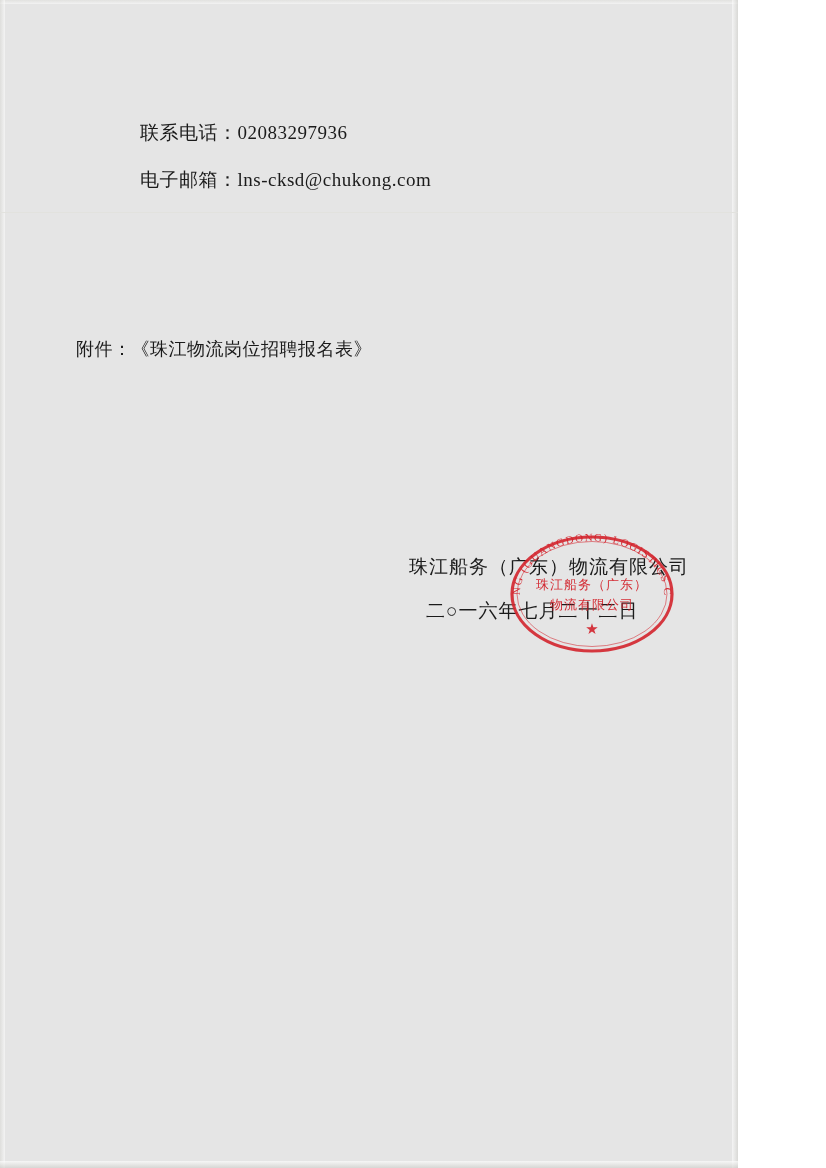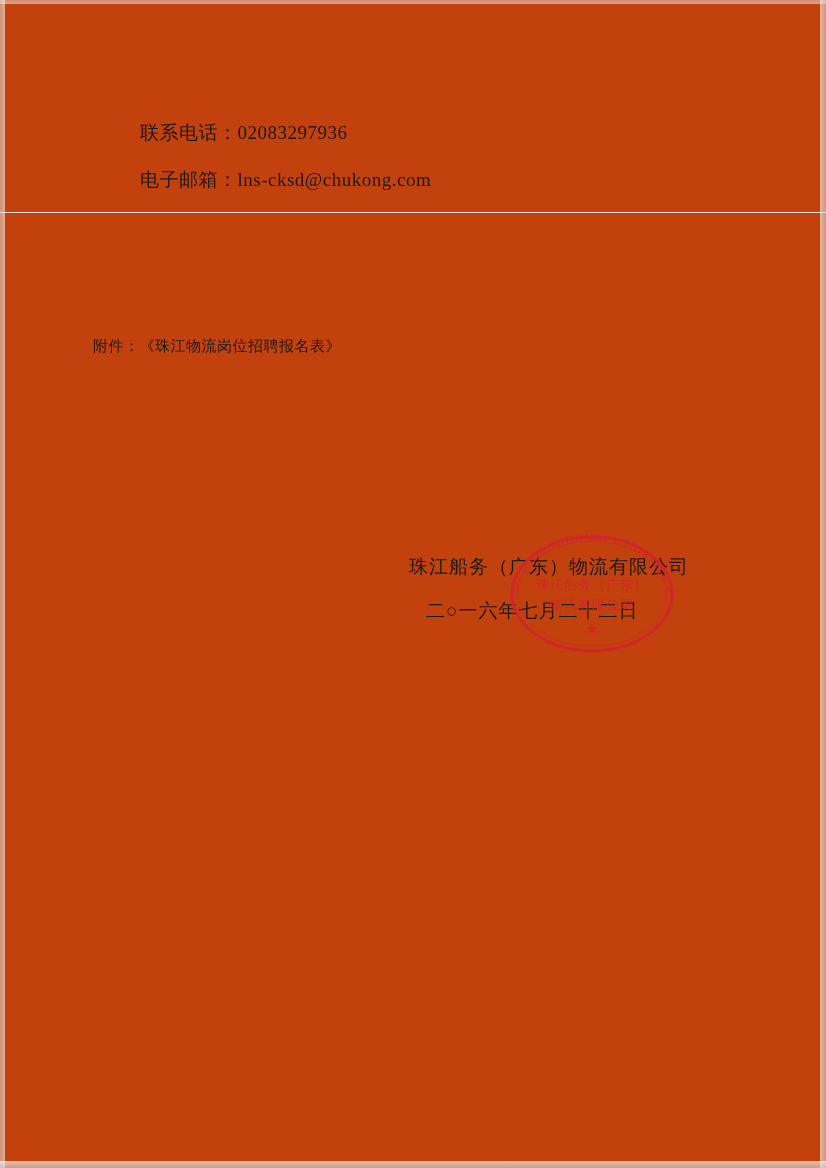--- a/index.html
+++ b/index.html
@@ -5,23 +5,23 @@
   html, body {
     margin: 0;
     padding: 0;
     background: #ffffff;
   }
   body {
     font-family: "Liberation Serif", serif;
   }
   .page {
     position: relative;
-    width: 826px;
+    width: 738px;
     height: 1168px;
-    background: #c2410c;
+    background: #e5e5e5;
     overflow: hidden;
     box-sizing: border-box;
   }
   
   .scan-edge-left {
     position: absolute;
     left: 0; top: 0;
     width: 5px; height: 1168px;
     background: linear-gradient(to right, #d8d8d4, #ffffff);
     opacity: .55;
@@ -69,23 +69,23 @@
     top: 120px;
     font-size: 19px;
   }
   .line-email {
     left: 140px;
     top: 167px;
     font-size: 19px;
     font-family: Liberation Serif, serif;
   }
   .line-attachment {
-    left: 93px;
+    left: 76px;
     top: 337px;
-    font-size: 15px;
+    font-size: 18px;
   }
   .line-company {
     left: 409px;
     top: 554px;
     font-size: 19px;
     letter-spacing: 1px;
   }
   .line-date {
     left: 426px;
     top: 598px;

